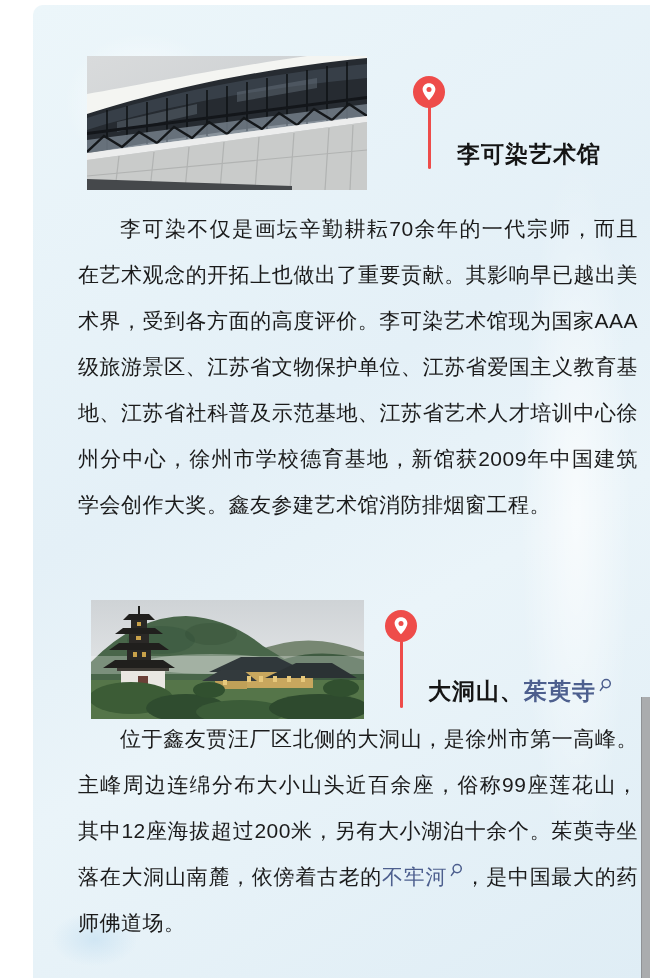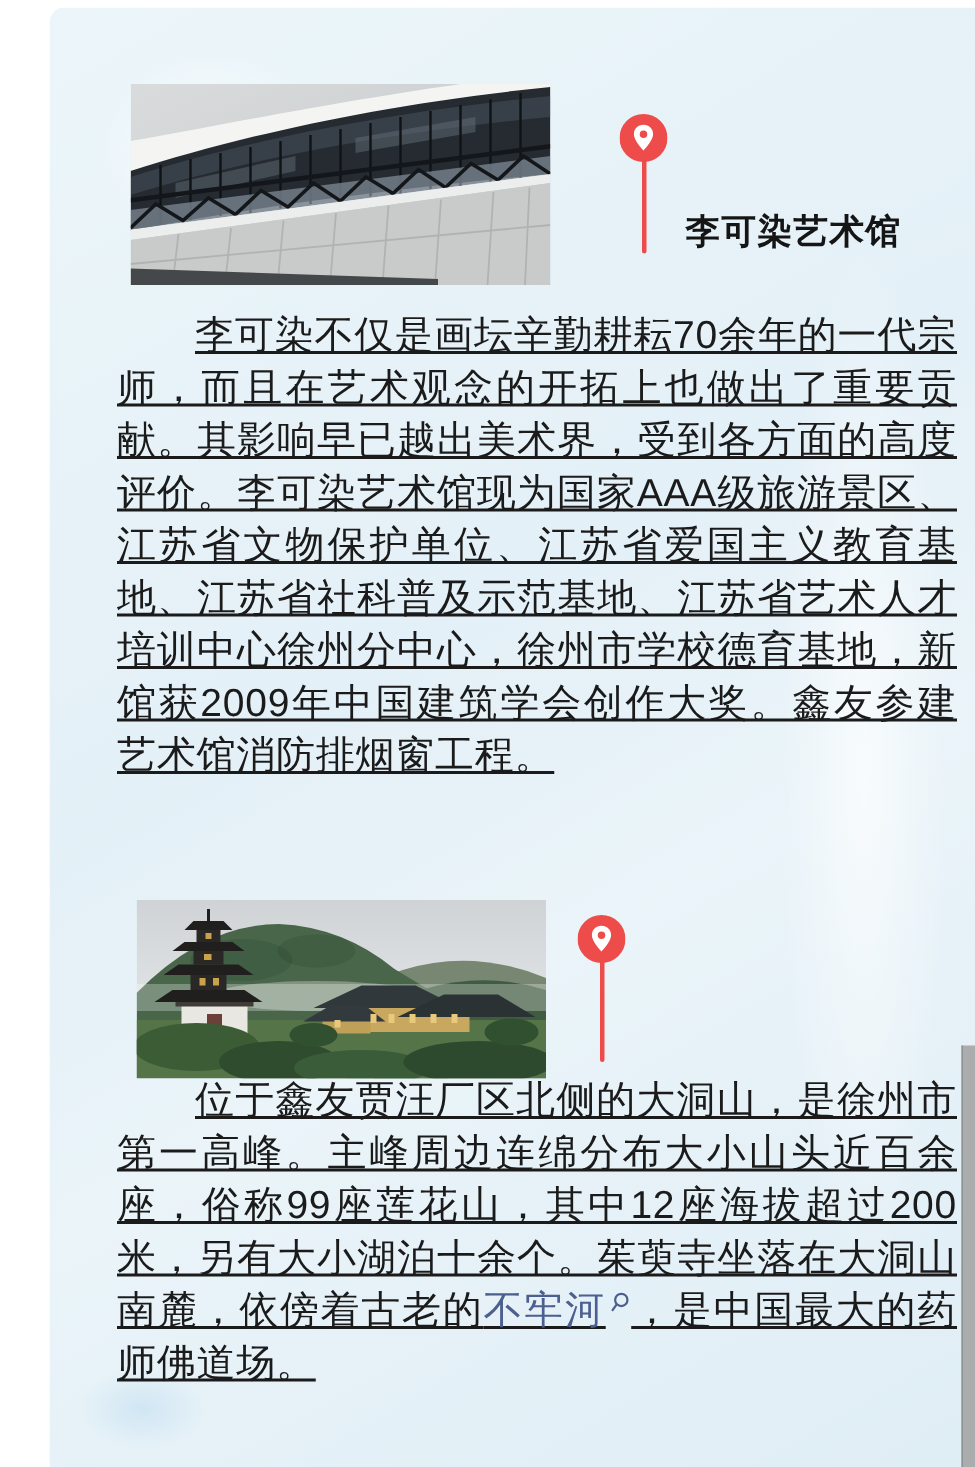--- a/index.html
+++ b/index.html
@@ -34,22 +34,22 @@
     position:absolute;margin:0;font-size:23px;line-height:26px;font-weight:700;
     color:#151515;letter-spacing:1px;white-space:nowrap;
   }
   .title1{left:424px;top:136px;}
   .title2{left:395px;top:673px;}
   .entity-link{color:#4d5f8e;text-decoration:none;cursor:pointer;}
   .sup-search{display:inline-block;vertical-align:6px;margin-left:2px;cursor:pointer;}
   .sup-search svg{display:block;width:15px;height:15px;}
   p.body-para{
     position:absolute;margin:0;width:560px;left:45px;
-    font-size:26px;line-height:35px;color:#1b1b1b;
-    text-align:justify;text-indent:2em;letter-spacing:.5px;text-decoration:underline;
+    font-size:21px;line-height:46px;color:#1b1b1b;
+    text-align:justify;text-indent:2em;letter-spacing:.5px;
   }
   .para1{top:201px;}
   .para2{top:711px;}
   .scrollbar-thumb{
     position:absolute;left:641px;top:697px;width:8px;height:281px;
     background:#aaacae;border-left:1px solid #8f9295;
   }
 </style>
 </head>
 <body>
@@ -197,20 +197,24 @@
 
     <div class="pin pin2">
       <svg viewBox="0 0 32 32">
         <circle cx="16" cy="16" r="16" fill="#ee4c4a"></circle>
         <path d="M16 7.2c-3.7 0-6.4 2.7-6.4 6.1 0 4.5 6.4 11 6.4 11s6.4-6.5 6.4-11c0-3.4-2.7-6.1-6.4-6.1z" fill="#ffffff"></path>
         <circle cx="16" cy="13.5" r="2.5" fill="#ee4c4a"></circle>
       </svg>
       <div class="stem"></div>
     </div>
 
+    <h2 class="sec-title title2"><span>大洞山、</span><a class="entity-link">茱萸寺</a><span class="sup-search"><svg viewBox="0 0 15 15">
+            <circle cx="8.2" cy="5.6" r="4.1" fill="none" stroke="#4d5f8e" stroke-width="1.5"></circle>
+            <line x1="5" y1="8.8" x2="2.4" y2="12.4" stroke="#4d5f8e" stroke-width="1.5" stroke-linecap="round"></line>
+          </svg></span></h2>
 
     <p class="body-para para2"><span>位于鑫友贾汪厂区北侧的大洞山，是徐州市第一高峰。主峰周边连绵分布大小山头近百余座，俗称99座莲花山，其中12座海拔超过200米，另有大小湖泊十余个。茱萸寺坐落在大洞山南麓，依傍着古老的</span><a class="entity-link">不牢河</a><span class="sup-search"><svg viewBox="0 0 15 15">
             <circle cx="8.2" cy="5.6" r="4.1" fill="none" stroke="#4d5f8e" stroke-width="1.5"></circle>
             <line x1="5" y1="8.8" x2="2.4" y2="12.4" stroke="#4d5f8e" stroke-width="1.5" stroke-linecap="round"></line>
           </svg></span><span>，是中国最大的药师佛道场。</span></p>
 
   </div>
 
   <div class="scrollbar-thumb"></div>
 </div>

